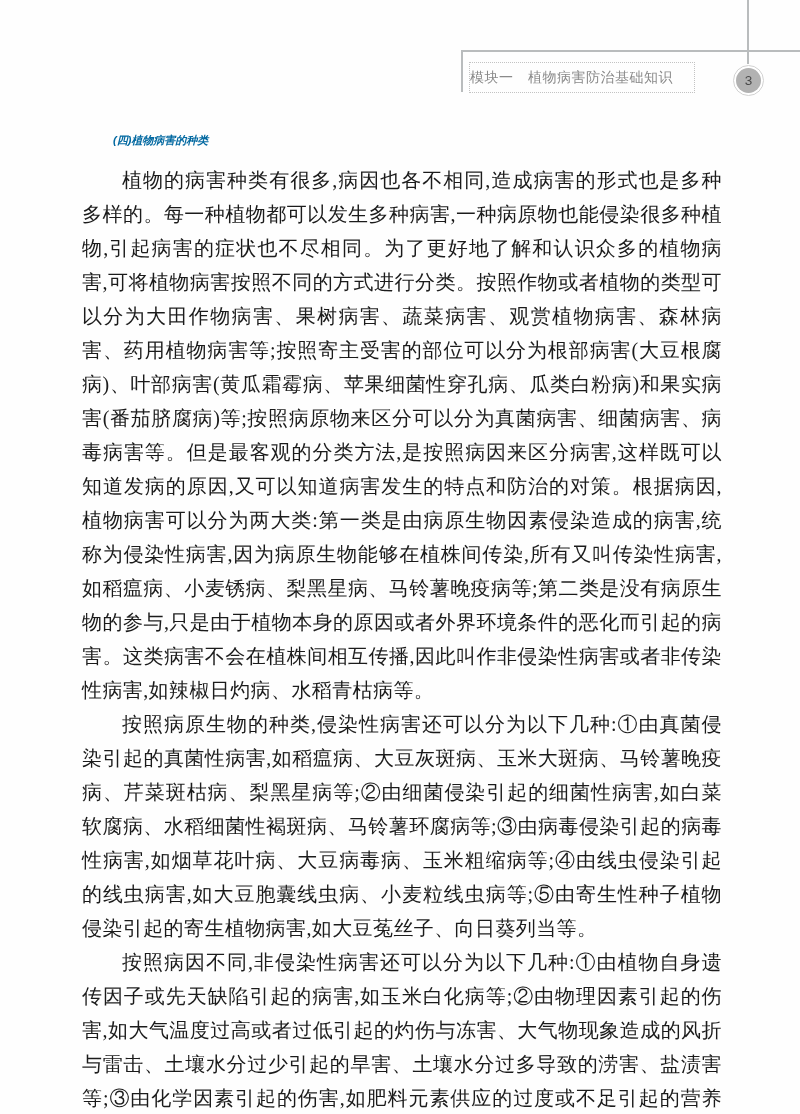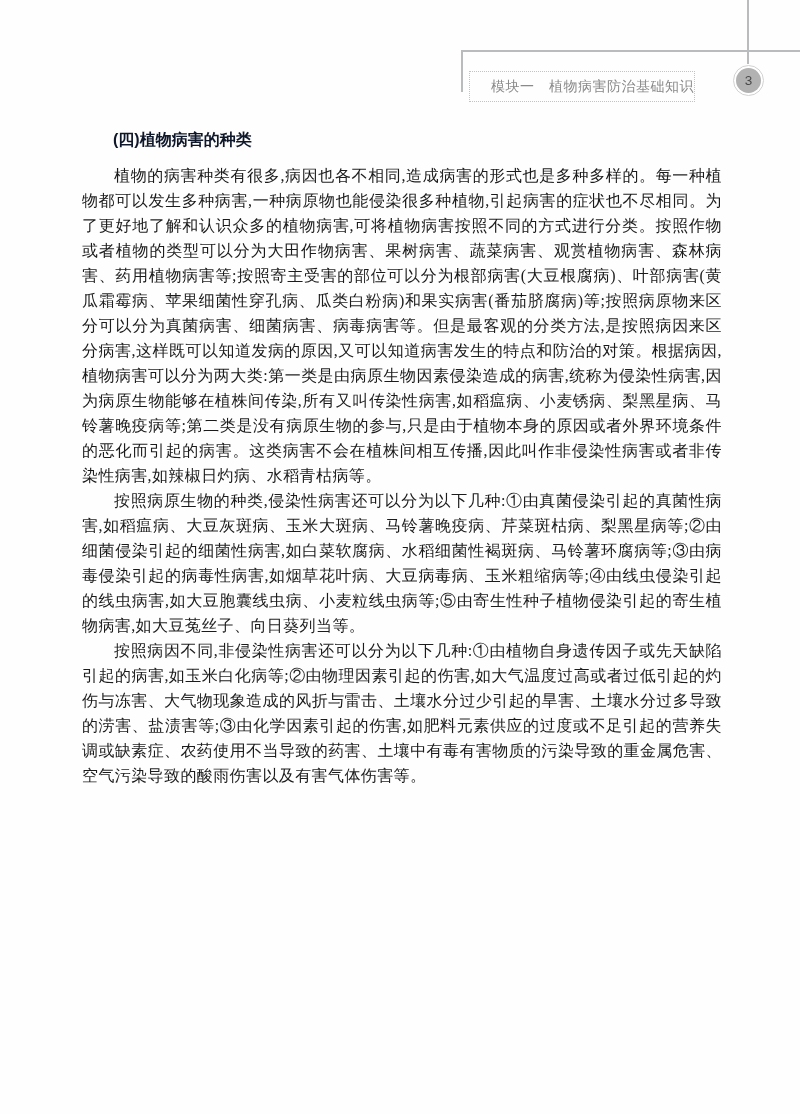--- a/index.html
+++ b/index.html
@@ -16,24 +16,24 @@
   }
 
   
   .rule { position: absolute; background: #b9bcbd; }
   .rule-top-vertical { left: 747px; top: 0; width: 2px; height: 64px; }
   .rule-horizontal   { left: 461px; top: 50px; width: 339px; height: 2px; }
   .rule-corner       { left: 461px; top: 50px; width: 2px; height: 42px; }
 
   .running-head {
     position: absolute;
-    left: 469px; top: 71px;
+    left: 469px; top: 62px;
     width: 224px; height: 29px;
     border: 1px dotted #c3c3c3;
-    display: flex; align-items: center; justify-content: flex-end;
+    display: flex; align-items: center; justify-content: flex-start;
     font-family: "Liberation Serif", "DejaVu Serif", serif;
     font-size: 14px;
     color: #8a8a8a;
     letter-spacing: 0.5px;
     white-space: nowrap;
   }
 
   .page-badge {
     position: absolute;
     left: 733px; top: 65px;
@@ -56,34 +56,35 @@
 
   
   .body-text {
     position: absolute;
     left: 82px; top: 128px;
     width: 640px;
   }
   .sec-heading {
     font-family: "Liberation Sans", "DejaVu Sans", sans-serif;
     font-weight: bold;
-    font-size: 16px;
-    color: #0f172a;
+    font-size: 11px;
+    color: #0369a1;
     line-height: 24px;
     margin: 0 0 11px 0;
     padding-left: 31px;
+    font-style: italic;
   }
   .sec-heading-2 {
     margin: 12px 0 9px 0;
   }
   .para {
     margin: 0;
     font-family: "Liberation Serif", "DejaVu Serif", serif;
-    font-size: 16px;
-    line-height: 25px;
+    font-size: 20px;
+    line-height: 34px;
     color: #1b1b1b;
     letter-spacing: 0.4px;
     text-align: justify;
     text-indent: 2em;
   }
 </style>
 </head>
 <body>
 
 <div class="page">

